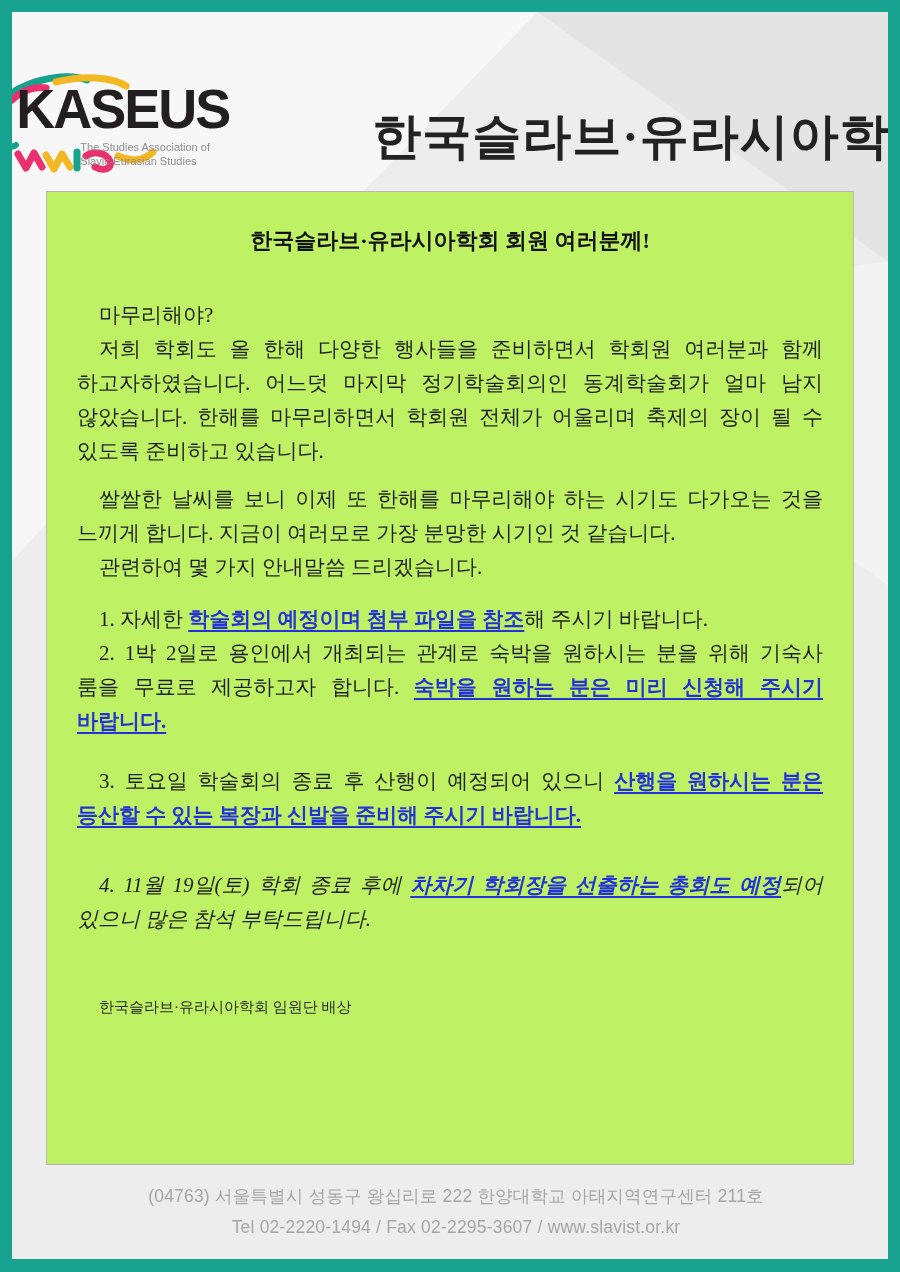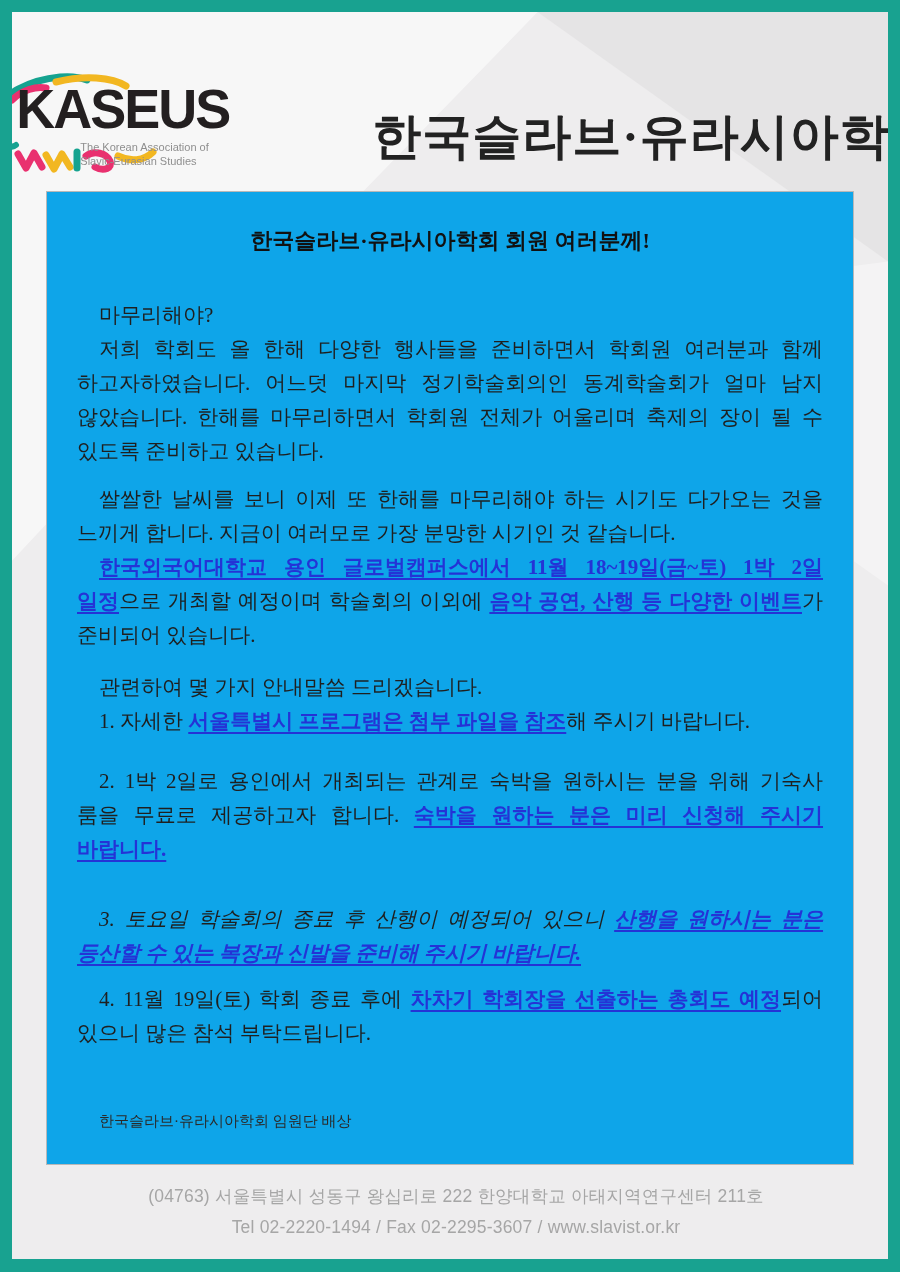--- a/index.html
+++ b/index.html
@@ -38,21 +38,21 @@
   }
   .org-kr{
     font-size:49px;font-weight:700;color:#222;letter-spacing:1px;
     font-family:"Liberation Serif","DejaVu Serif",serif;white-space:nowrap;
     padding-bottom:6px;
   }
 
   
   .letter{
     position:absolute;left:34px;top:179px;width:808px;height:974px;
-    box-sizing:border-box;background:#0ea5e9;border:1px solid #b8b8b8;
+    box-sizing:border-box;background:#bef264;border:1px solid #b8b8b8;
     padding:26px 30px 0 30px;
   }
   .letter-title{
     margin:8px 0 0 0;text-align:center;
     font-size:22px;font-weight:700;color:#111;letter-spacing:0;
   }
   .paragraphs{margin-top:42px;}
   .para{
     margin:0;font-size:21px;line-height:34px;color:#1f1f1f;
     text-align:justify;text-indent:22px;word-break:keep-all;
@@ -100,36 +100,35 @@
         <path d="M40,78 C45,85 51,89 56,85" stroke="#15a390" stroke-width="6" stroke-linecap="round" fill="none"></path>
 
         <path d="M58,94 L66,108 L74,93 L82,107" stroke="#e9316f" stroke-width="7" stroke-linecap="round" stroke-linejoin="round" fill="none"></path>
         <path d="M86,95 L94,109 L102,94 L110,107" stroke="#f2b721" stroke-width="7" stroke-linecap="round" stroke-linejoin="round" fill="none"></path>
         <path d="M117,92 L117,108" stroke="#15a390" stroke-width="7" stroke-linecap="round" fill="none"></path>
         <path d="M126,96 C134,90 146,93 150,101 C153,108 144,112 135,107" stroke="#e9316f" stroke-width="7" stroke-linecap="round" fill="none"></path>
         <path d="M158,96 C170,102 184,101 193,92" stroke="#f2b721" stroke-width="7" stroke-linecap="round" fill="none"></path>
       </svg>
       <div class="acronym">KASEUS</div>
       <div class="tagline">
-        <div>The Korean Association of</div>
+        <div>The Studies Association of</div>
         <div>Slavic-Eurasian Studies</div>
       </div>
     </div>
     <div class="org-kr">한국슬라브·유라시아학회</div>
   </header>
 
   <main class="letter">
     <h1 class="letter-title">한국슬라브·유라시아학회 회원 여러분께!</h1>
     <div class="paragraphs">
         <p class="para"><span>마무리해야?</span></p>
         <p class="para"><span>저희 학회도 올 한해 다양한 행사들을 준비하면서 학회원 여러분과 함께 하고자하였습니다. 어느덧 마지막 정기학술회의인 동계학술회가 얼마 남지 않았습니다. 한해를 마무리하면서 학회원 전체가 어울리며 축제의 장이 될 수 있도록 준비하고 있습니다.</span></p>
         <p class="para"><span>쌀쌀한 날씨를 보니 이제 또 한해를 마무리해야 하는 시기도 다가오는 것을 느끼게 합니다. 지금이 여러모로 가장 분망한 시기인 것 같습니다.</span></p>
-        <p class="para"><span class="hl">한국외국어대학교 용인 글로벌캠퍼스에서 11월 18~19일(금~토) 1박 2일 일정</span><span>으로 개최할 예정이며 학술회의 이외에 </span><span class="hl">음악 공연, 산행 등 다양한 이벤트</span><span>가 준비되어 있습니다.</span></p>
         <p class="para"><span>관련하여 몇 가지 안내말씀 드리겠습니다.</span></p>
-        <p class="para"><span>1. 자세한 </span><span class="hl">서울특별시 프로그램은 첨부 파일을 참조</span><span>해 주시기 바랍니다.</span></p>
+        <p class="para"><span>1. 자세한 </span><span class="hl">학술회의 예정이며 첨부 파일을 참조</span><span>해 주시기 바랍니다.</span></p>
         <p class="para"><span>2. 1박 2일로 용인에서 개최되는 관계로 숙박을 원하시는 분을 위해 기숙사 룸을 무료로 제공하고자 합니다. </span><span class="hl">숙박을 원하는 분은 미리 신청해 주시기 바랍니다.</span></p>
         <p class="para"><span>3. 토요일 학술회의 종료 후 산행이 예정되어 있으니 </span><span class="hl">산행을 원하시는 분은 등산할 수 있는 복장과 신발을 준비해 주시기 바랍니다.</span></p>
         <p class="para"><span>4. 11월 19일(토) 학회 종료 후에 </span><span class="hl">차차기 학회장을 선출하는 총회도 예정</span><span>되어 있으니 많은 참석 부탁드립니다.</span></p>
       </div>
     <p class="signoff">한국슬라브·유라시아학회 임원단 배상</p>
   </main>
 
   <footer class="footer">
     <div>(04763) 서울특별시 성동구 왕십리로 222 한양대학교 아태지역연구센터 211호</div>
     <div>Tel  02-2220-1494 / Fax  02-2295-3607 / www.slavist.or.kr</div>

